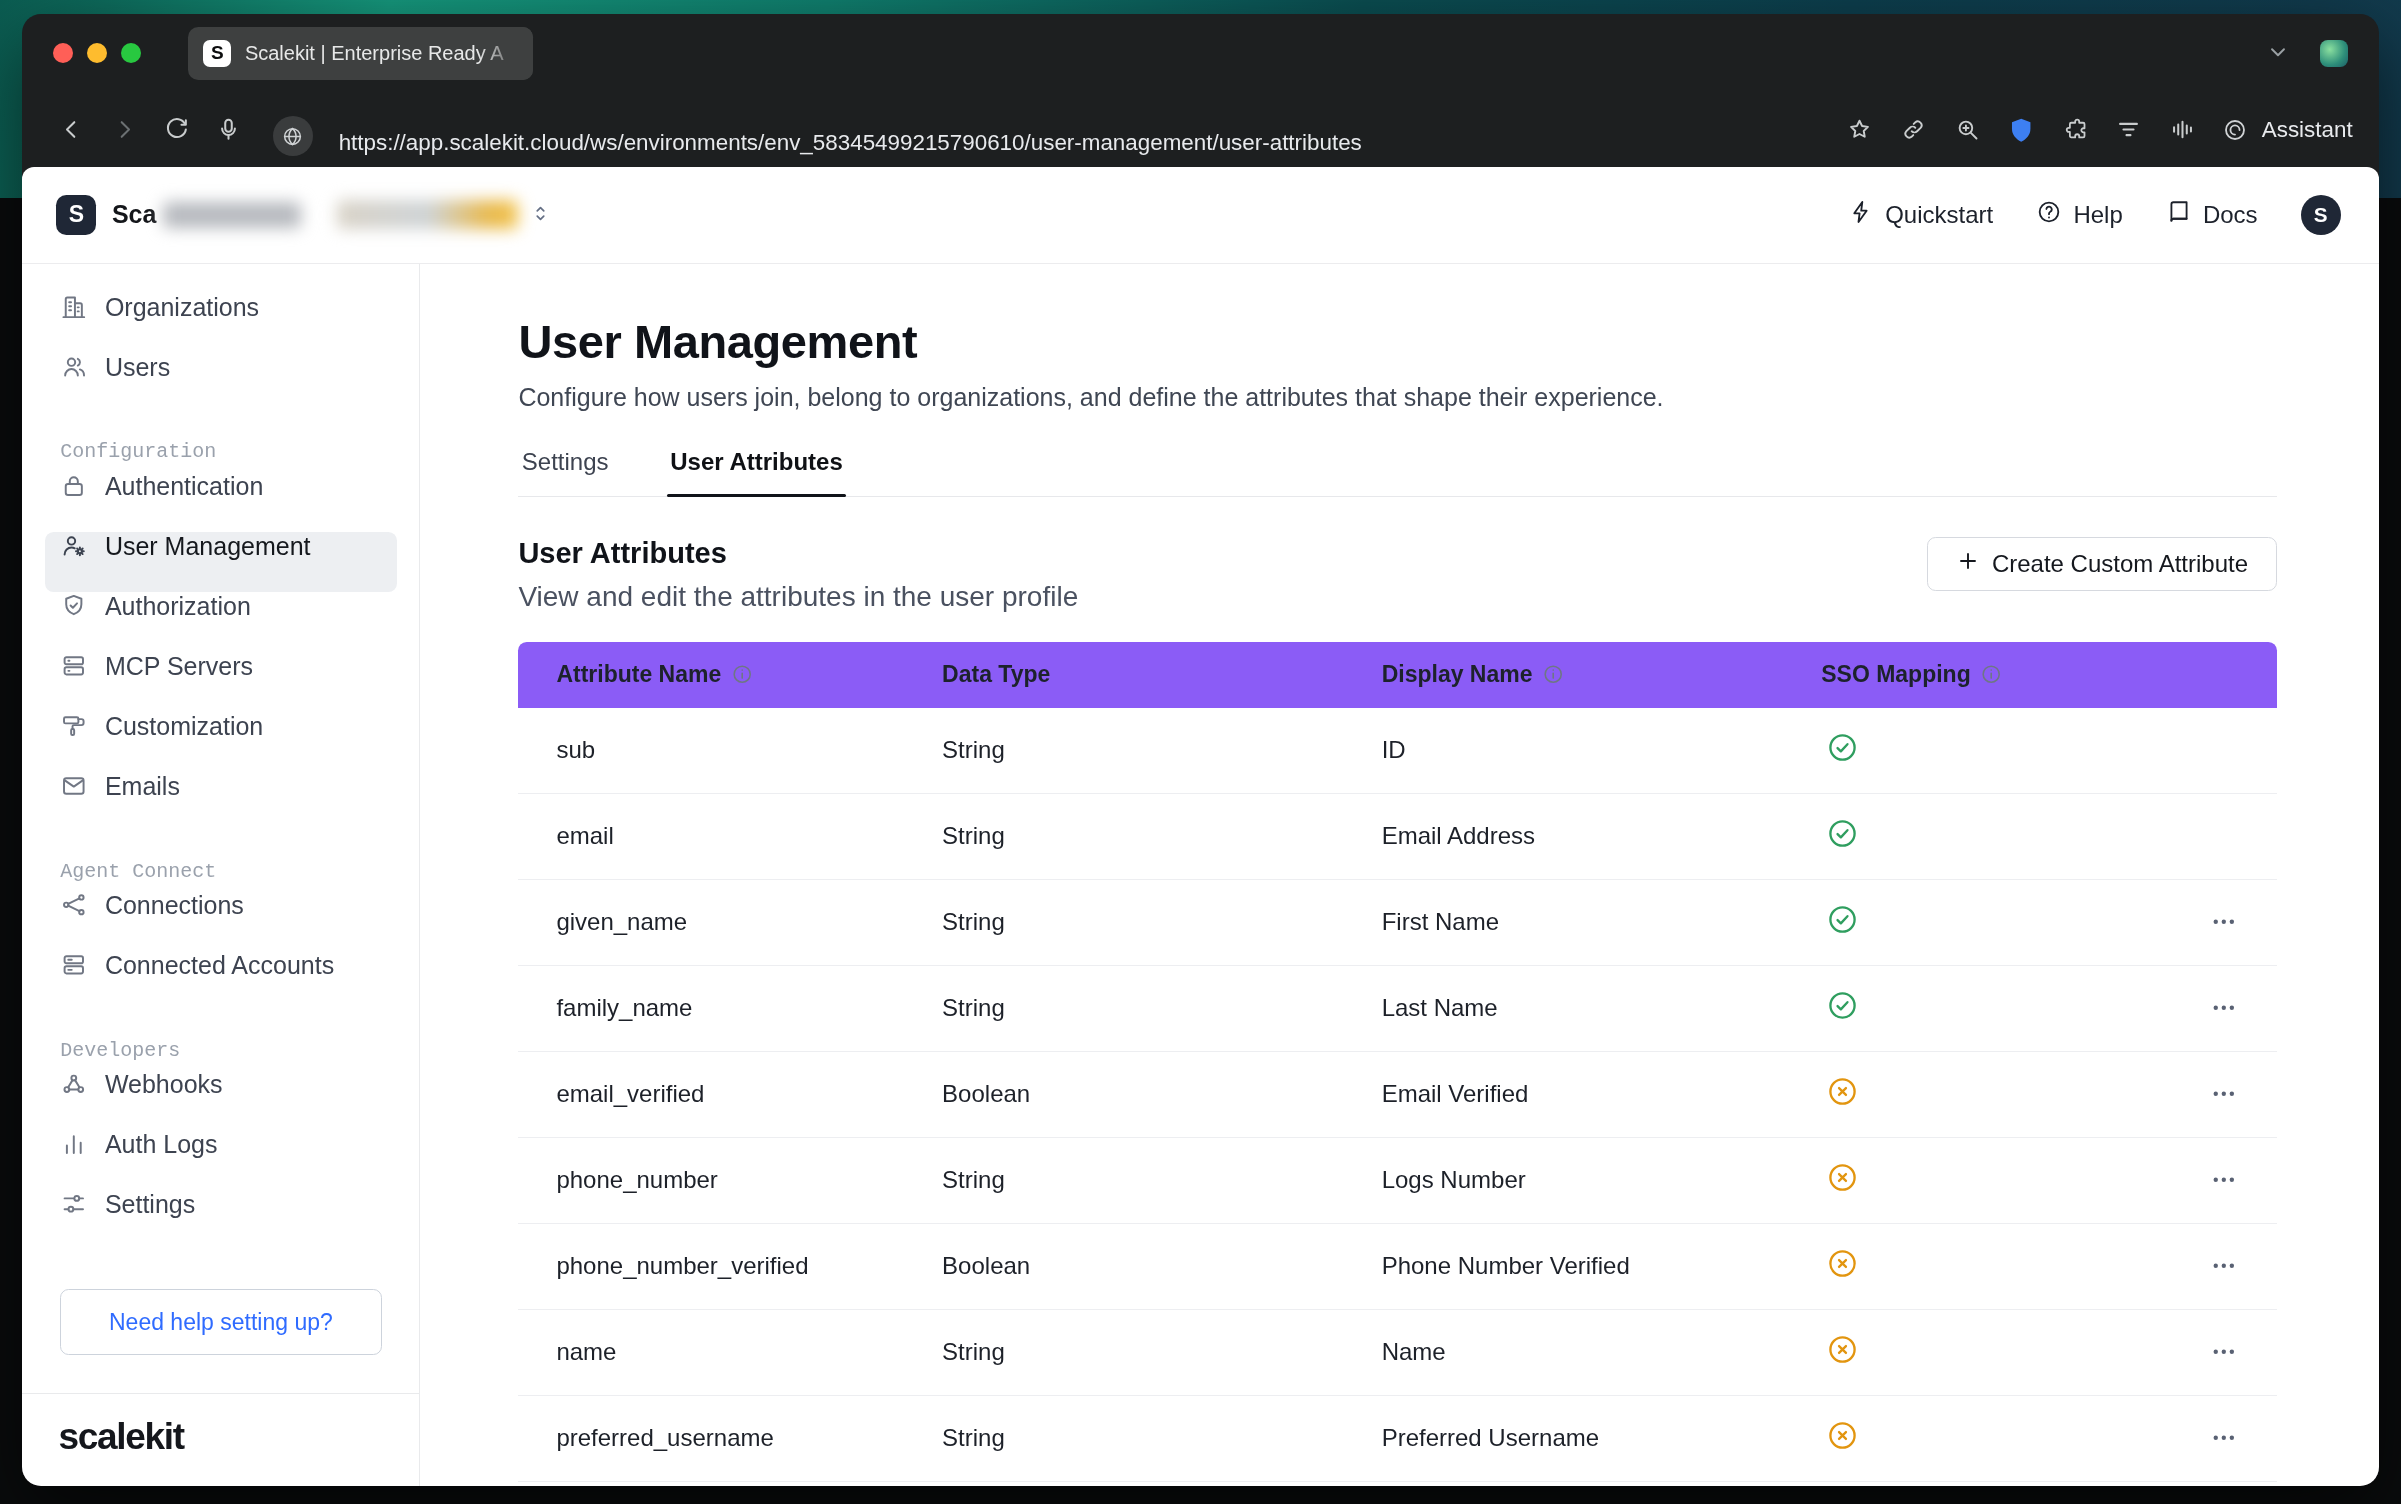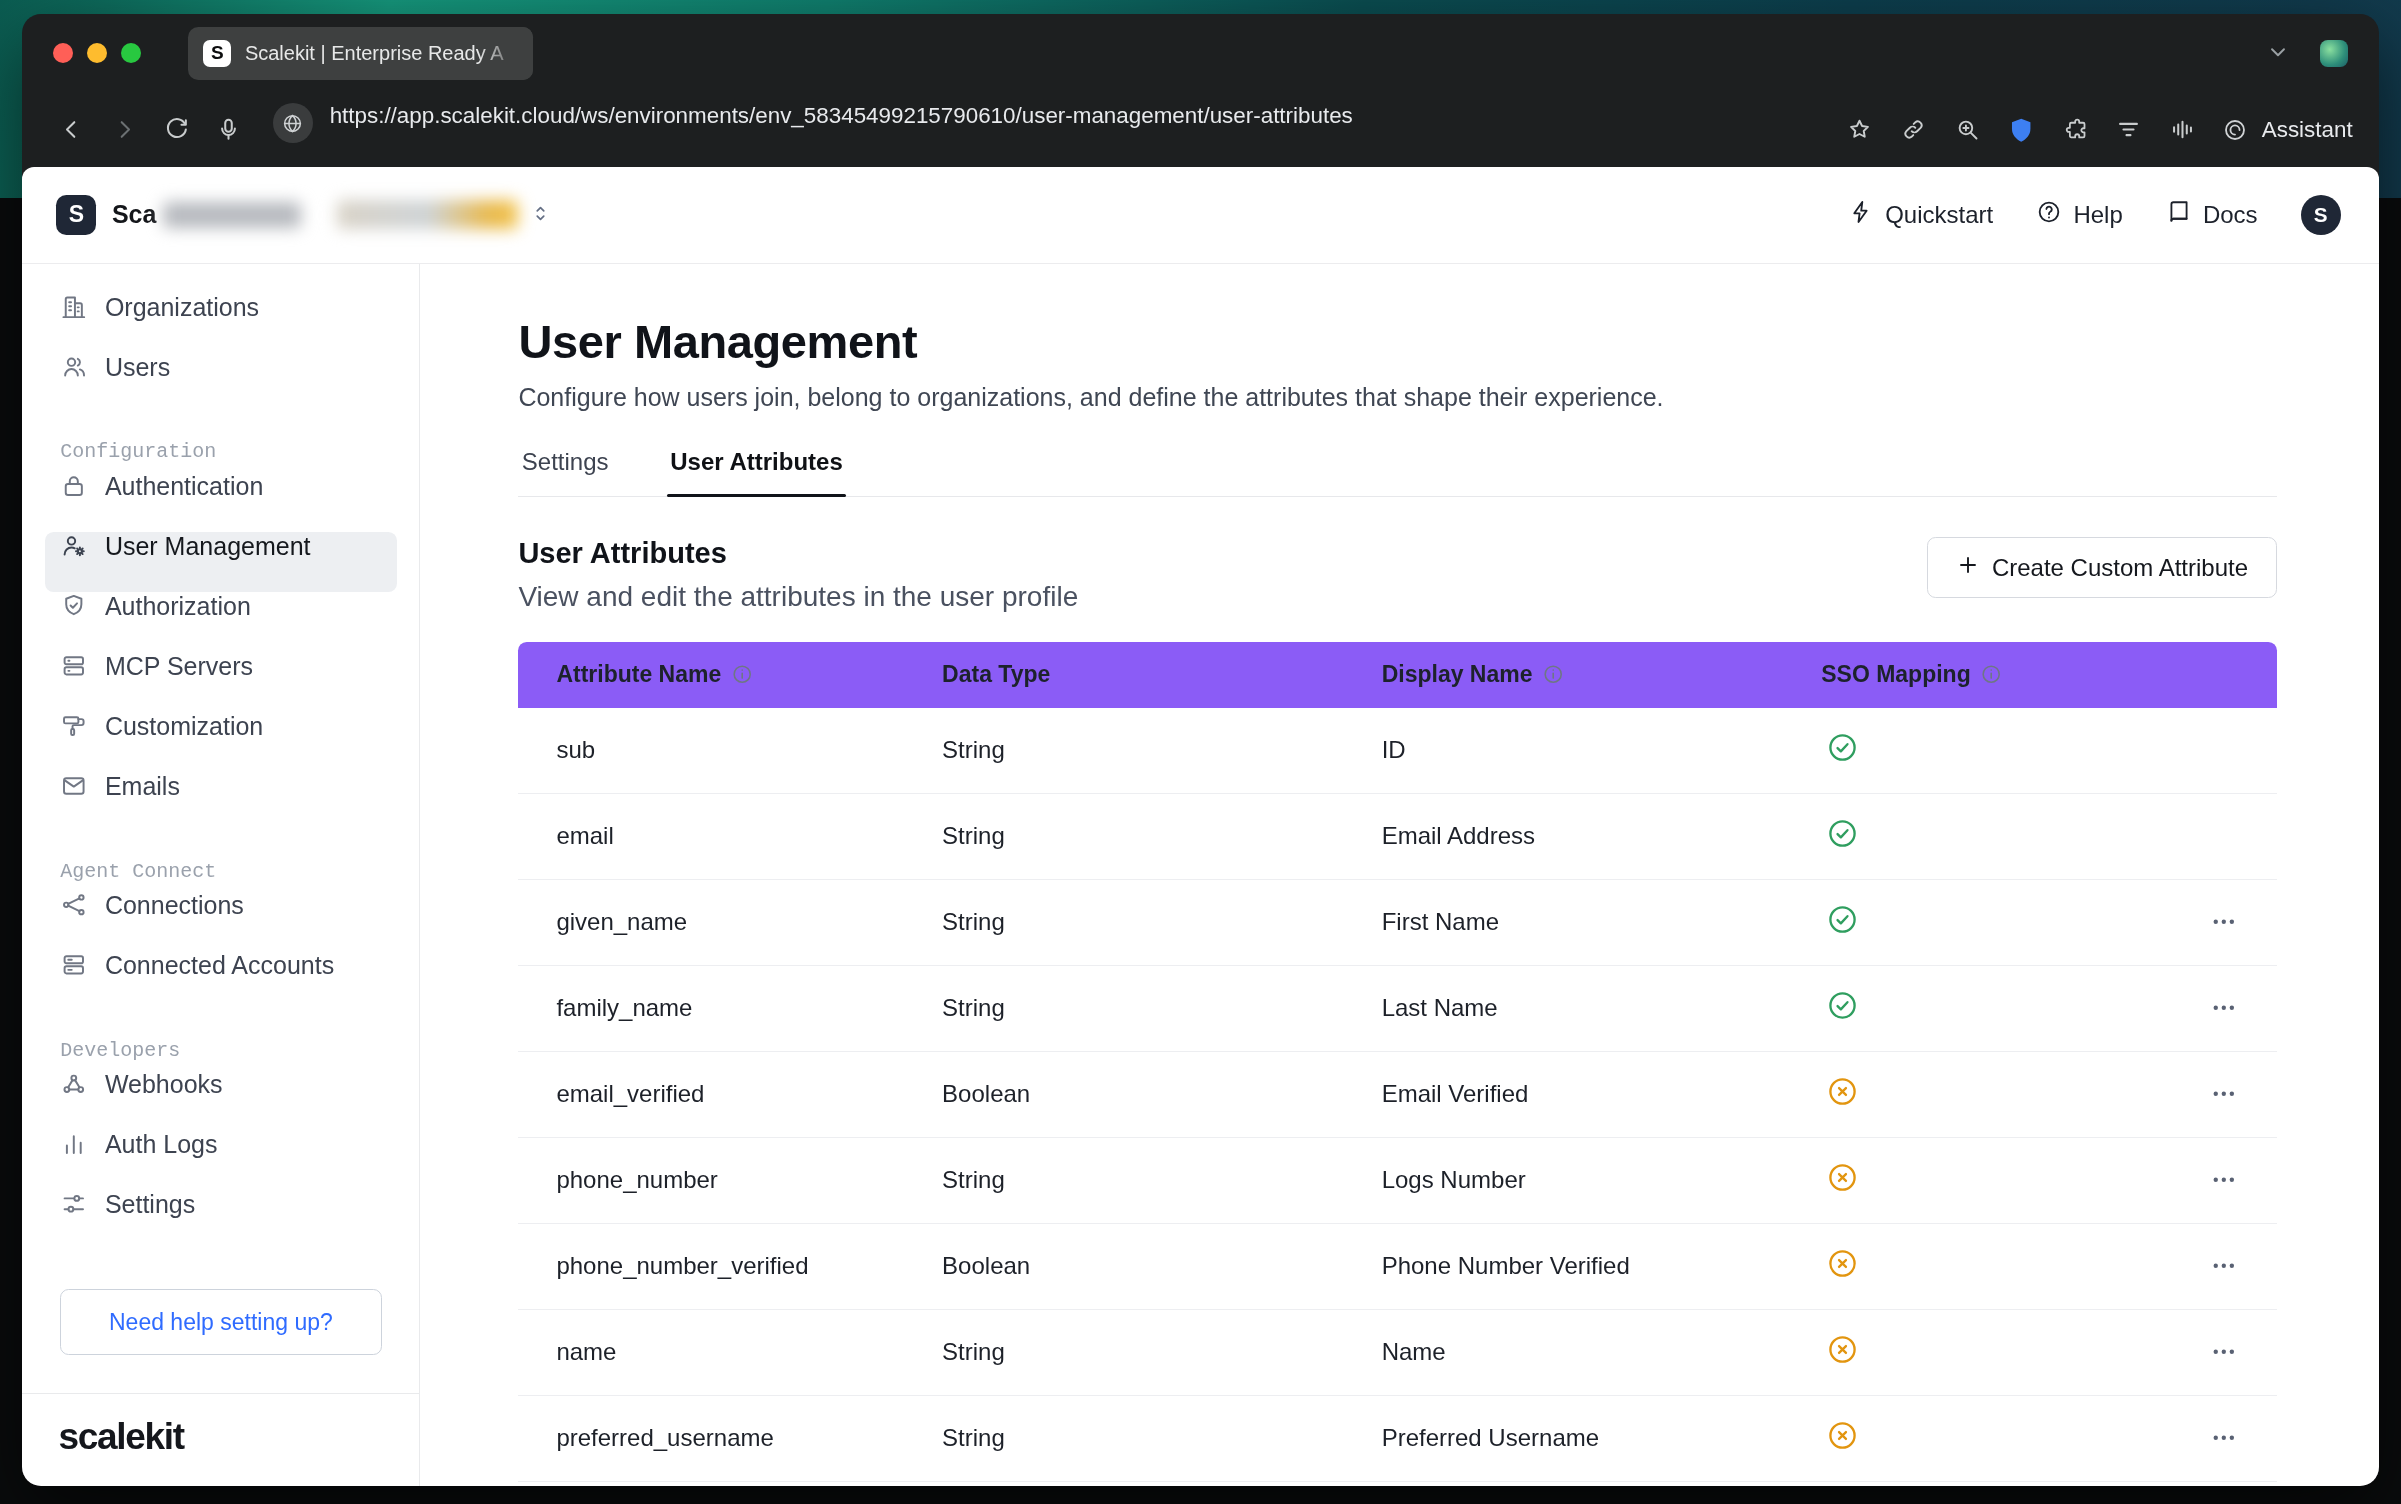--- a/index.html
+++ b/index.html
@@ -37,21 +37,21 @@
   .tabstrip-right { margin-left:auto; display:flex; align-items:center; gap:29px; color:#9aa0a4; }
   .tabstrip-right .icon svg { width:26px; height:26px; }
   .profile-blob { width:27.6px; height:27.6px; border-radius:7.8px;
     background:radial-gradient(circle at 35% 35%, #8adf9f, #2e8f7a 60%, #1c5c66); cursor:pointer; }
 
   .toolbar { height:74px; flex-shrink:0; display:flex; align-items:center; padding:0 26px; gap:5.2px; }
   .tool-btn { width:47px; height:47px; border-radius:10.3px; display:flex; align-items:center; justify-content:center;
     color:#c9cccd; cursor:pointer; background:transparent; border:none; }
   .tool-btn svg { width:27px; height:27px; }
   .tool-btn.dim { color:#6b7072; }
-  .urlbar { flex:1; min-width:0; height:53px; margin:0 15.5px; display:flex; align-items:flex-start; gap:17px; cursor:text; }
+  .urlbar { flex:1; min-width:0; height:53px; margin:0 15.5px; display:flex; align-items:flex-end; gap:26px; cursor:text; }
   .globe-badge { width:40px; height:40px; border-radius:50%; background:#3a3c3d; color:#cfd2d4;
     display:flex; align-items:center; justify-content:center; flex-shrink:0; }
   .globe-badge svg { width:23px; height:23px; }
   .url-text { color:#e8eaed; font-size:22.4px; white-space:nowrap; overflow:hidden; }
   .toolbar-right { display:flex; align-items:center; gap:6.9px; }
   .assistant { display:flex; align-items:center; gap:14px; color:#e8eaed; font-size:22.4px; margin-left:8.6px; cursor:pointer; }
   .assistant svg { width:26px; height:26px; color:#cfd2d4; }
   .shield-ico svg { width:28.4px; height:28.4px; }
 
   
@@ -96,21 +96,21 @@
   .page-title { font-size:47px; font-weight:600; color:#101319; letter-spacing:-0.4px; }
   .page-subtitle { margin-top:13.8px; font-size:25px; color:#3f4653; }
   .tabs { margin-top:36px; display:flex; gap:55px; border-bottom:0.9px solid #e7e8eb; }
   .tab-item { padding:0 3.4px 20.7px; font-size:24px; color:#3d4350; position:relative; cursor:pointer; }
   .tab-item.active { color:#0f1115; font-weight:600; }
   .tab-item.active::after { content:""; position:absolute; left:0; right:0; bottom:-0.9px; height:3.4px;
     background:#101319; border-radius:1.7px; }
   .section-row { margin-top:40px; display:flex; justify-content:space-between; align-items:flex-start; }
   .section-title { font-size:29px; font-weight:600; color:#101319; }
   .section-caption { margin-top:10.3px; font-size:28px; color:#4a5160; }
-  .create-btn { height:61px; padding:0 27.6px; border:0.9px solid #d6d9df; border-radius:8.6px; background:#fff;
+  .create-btn { height:54px; padding:0 27.6px; border:0.9px solid #d6d9df; border-radius:8.6px; background:#fff;
     display:flex; align-items:center; gap:12px; font-size:24px; font-weight:500; color:#15181e; cursor:pointer; }
   .create-btn .icon svg { width:24px; height:24px; }
 
   .attr-table { margin-top:29px; }
   .t-head { display:grid; grid-template-columns:24.1% 25% 25% 21.2% 4.7%; background:#8b5cf6;
     border-radius:8.6px 8.6px 0 0; height:66px; align-items:center; }
   .th { font-size:23px; font-weight:600; color:#1d222c; display:flex; align-items:center; gap:9.5px; }
   .th.first, .cell.first { padding-left:38px; }
   .info-icon { width:22.4px; height:22.4px; color:#6f7685; display:inline-flex; }
   .info-icon svg { width:22.4px; height:22.4px; }

